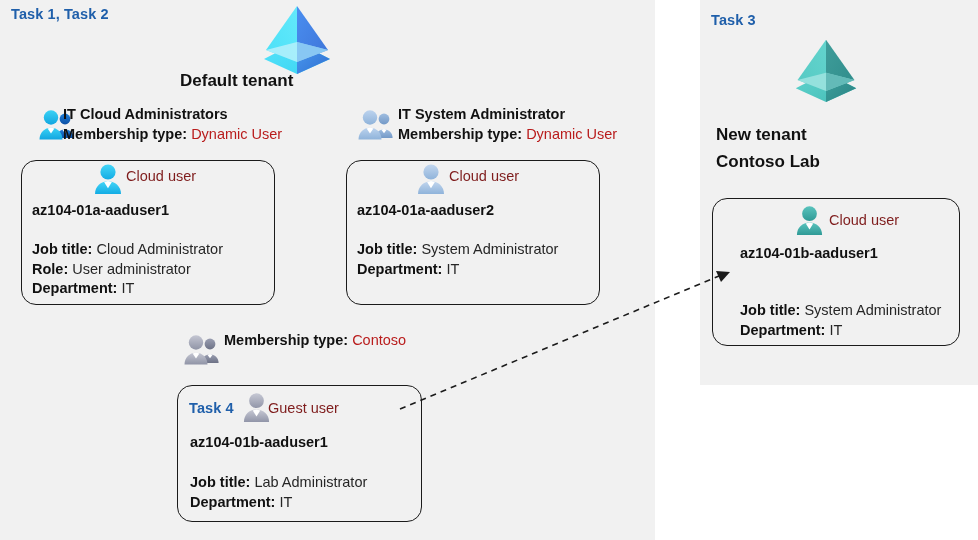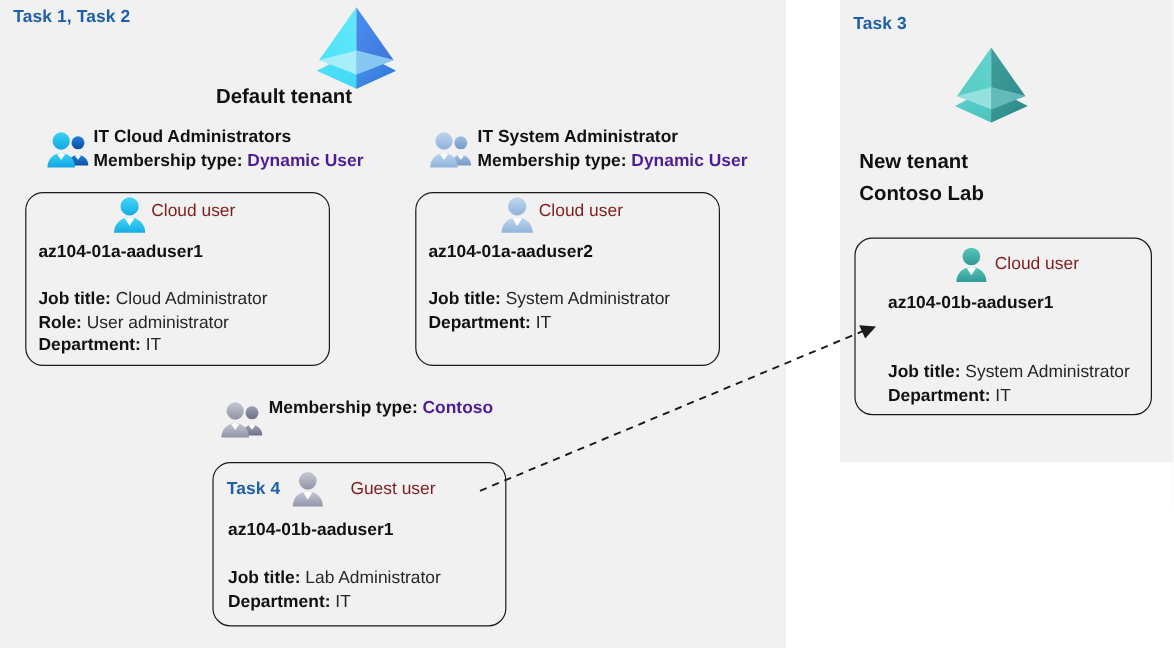--- a/index.html
+++ b/index.html
@@ -14,21 +14,21 @@
               letter-spacing:.1px;white-space:nowrap;}
 
   .tenant-title{position:absolute;font-weight:bold;font-size:17px;color:#111;
                 white-space:nowrap;text-align:left;}
 
   .group-head{position:absolute;}
   .group-head .gname{font-weight:bold;font-size:14.5px;color:#111;white-space:nowrap;
                      line-height:19px;}
   .group-head .gmem{font-size:14.5px;color:#111;white-space:nowrap;line-height:21px;}
   .group-head .gmem b{font-weight:bold;}
-  .group-head .gmem span.val{font-weight:bold;color:#4c1d95;}
+  .group-head .gmem span.val{font-weight:normal;color:#b91c1c;}
 
   .card{position:absolute;border:1.6px solid #1b1b1b;border-radius:15px;
         background:transparent;box-sizing:border-box;}
 
   .card-usertype{position:absolute;font-size:14.5px;color:#7f1d1d;white-space:nowrap;}
   .card-username{position:absolute;font-size:14.5px;font-weight:bold;color:#111;white-space:nowrap;}
   .card-attrs{position:absolute;font-size:14.5px;line-height:19.5px;color:#262626;white-space:nowrap;}
   .card-attrs b{color:#111;font-weight:bold;}
 
   .icon{position:absolute;line-height:0;}
@@ -121,21 +121,21 @@
       </linearGradient>
     </defs>
     <circle cx="27" cy="11" r="5.4" fill="url(#gg1b)"></circle>
     <path d="M18.4 30c0-5.3 3.9-8.8 8.6-8.8s8.6 3.5 8.6 8.8z" fill="url(#gg1b)"></path>
     <circle cx="13" cy="9.5" r="7.2" fill="url(#gg1a)"></circle>
     <path d="M1.5 31.5c0-7 5.1-11.8 11.5-11.8s11.5 4.8 11.5 11.8z" fill="url(#gg1a)"></path>
     <path d="M9.6 20.6 L13 25.4 L16.4 20.6 L13 19.6 Z" fill="#ffffff"></path>
     <path d="M24.4 21.8 L27 25.2 L29.6 21.8 L27 21 Z" fill="#ffffff"></path>
   </svg>
 </div>
-<div class="group-head" style="left:78px;top:105px;">
+<div class="group-head" style="left:63px;top:105px;">
   <div class="gname">IT Cloud Administrators</div>
   <div class="gmem"><b>Membership type:</b> <span class="val">Dynamic User</span></div>
 </div>
 
 <div class="card" style="left:21px;top:160px;width:254px;height:145px;"></div>
 <div class="icon" style="left:93px;top:163px;">
   <svg width="30" height="31" viewBox="0 0 30 31">
     <defs>
       <linearGradient id="cu1" x1="0" y1="0" x2="0" y2="1">
         <stop offset="0" stop-color="#45d6f7"></stop>
@@ -233,21 +233,21 @@
       <linearGradient id="gu1" x1="0" y1="0" x2="0" y2="1">
         <stop offset="0" stop-color="#c6c8d4"></stop>
           <stop offset="1" stop-color="#9195a8"></stop>
       </linearGradient>
     </defs>
     <circle cx="15" cy="9" r="7.6" fill="url(#gu1)"></circle>
     <path d="M2 31c0-7.6 5.8-12.8 13-12.8s13 5.2 13 12.8z" fill="url(#gu1)"></path>
     <path d="M11.1 19.1 L15 25.3 L18.9 19.1 L15 18 Z" fill="#ffffff"></path>
   </svg>
 </div>
-<div class="card-usertype" style="left:292px;top:400px;">Guest user</div>
+<div class="card-usertype" style="left:268px;top:400px;">Guest user</div>
 <div class="card-username" style="left:190px;top:434px;">az104-01b-aaduser1</div>
 <div class="card-attrs" style="left:190px;top:473px;">
   <div><b>Job title:</b> <span>Lab Administrator</span></div>
   <div><b>Department:</b> <span>IT</span></div>
 </div>
 
 <div class="card" style="left:712px;top:198px;width:248px;height:148px;"></div>
 <div class="icon" style="left:795px;top:205px;">
   <svg width="29" height="30" viewBox="0 0 30 31">
     <defs>

